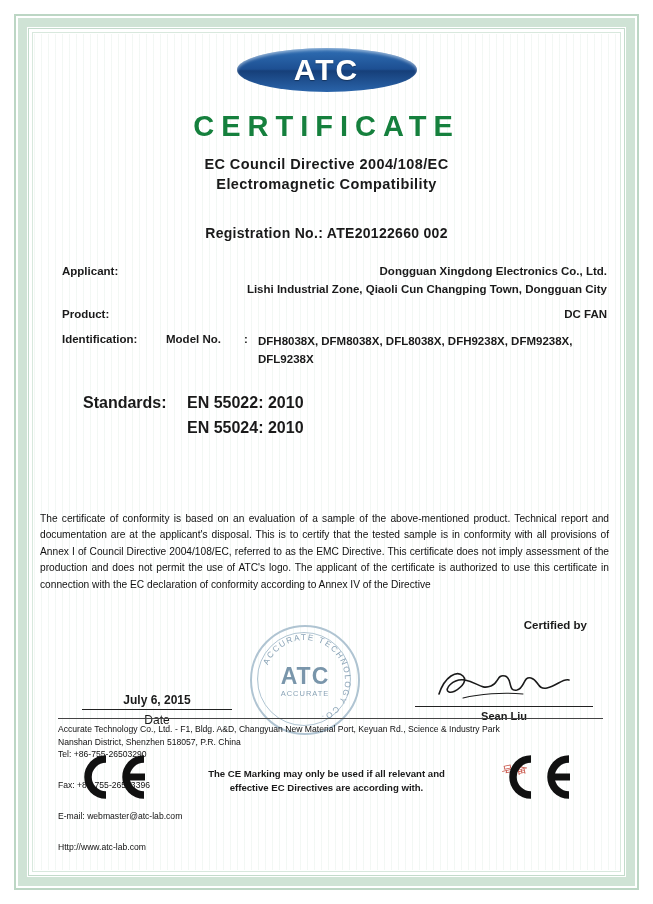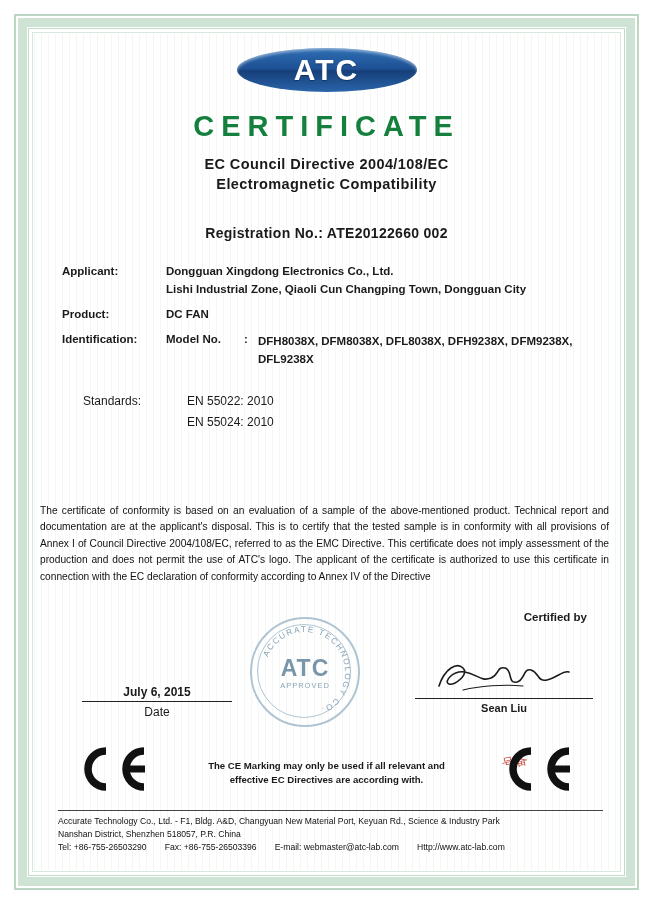--- a/index.html
+++ b/index.html
@@ -189,20 +189,21 @@
     font-weight: bold;
   }
   .row .label {
     width: 104px;
     flex: 0 0 104px;
     font-weight: bold;
   }
   .row .value {
     flex: 1 1 auto;
     font-weight: bold;
+    text-align: right;
   }
   .row.tight { margin-bottom: 6px; }
 
   .ident-inner {
     display: flex;
     align-items: flex-start;
     flex: 1 1 auto;
   }
   .ident-inner .modelno {
     width: 78px;
@@ -216,22 +217,22 @@
     flex: 1 1 auto;
     line-height: 1.55;
   }
 
   .standards-block {
     margin-top: 25px;
     padding-left: 22px;
   }
   .standards-row {
     display: flex;
-    font-size: 12px;
-    font-weight: normal;
+    font-size: 16px;
+    font-weight: bold;
     margin-bottom: 7px;
     padding-left: 21px;
   }
   .standards-row .label {
     width: 104px;
     flex: 0 0 104px;
   }
 
   
   .para {
@@ -380,20 +381,21 @@
     bottom: 14px;
     border-top: 1px solid #444;
     padding-top: 4px;
     font-size: 8.6px;
     line-height: 1.5;
     color: #111;
   }
   .footer .line3 {
     display: flex;
     gap: 18px;
+    flex-direction: column;
   }
   .footer .line3 span { white-space: nowrap; }
 </style>
 </head>
 <body>
 
 <div class="page">
 
   <div class="border-outer"></div>
   <div class="border-band"></div>
@@ -471,21 +473,21 @@
         <div class="ring2"></div>
         <svg width="106" height="106" viewBox="0 0 106 106">
           <defs>
             <path id="circpath" d="M 53,53 m -40,0 a 40,40 0 1,1 80,0 a 40,40 0 1,1 -80,0"></path>
           </defs>
           <text font-family="Liberation Sans, sans-serif" font-size="8.2" fill="#6f8ea6" letter-spacing="1.6">
             <textPath href="#circpath" startOffset="6%">ACCURATE TECHNOLOGY CO.</textPath>
           </text>
         </svg>
         <div class="atc">ATC</div>
-        <div class="approved">APPROVED</div>
+        <div class="approved">ACCURATE</div>
       </div>
 
       <div class="date-line">
         <div class="dateval">July 6, 2015</div>
         <div class="rule"></div>
         <div class="dlabel">Date</div>
       </div>
 
       <div class="sig-block">
         <svg class="sig-svg" width="170" height="40" viewBox="0 0 170 40">

